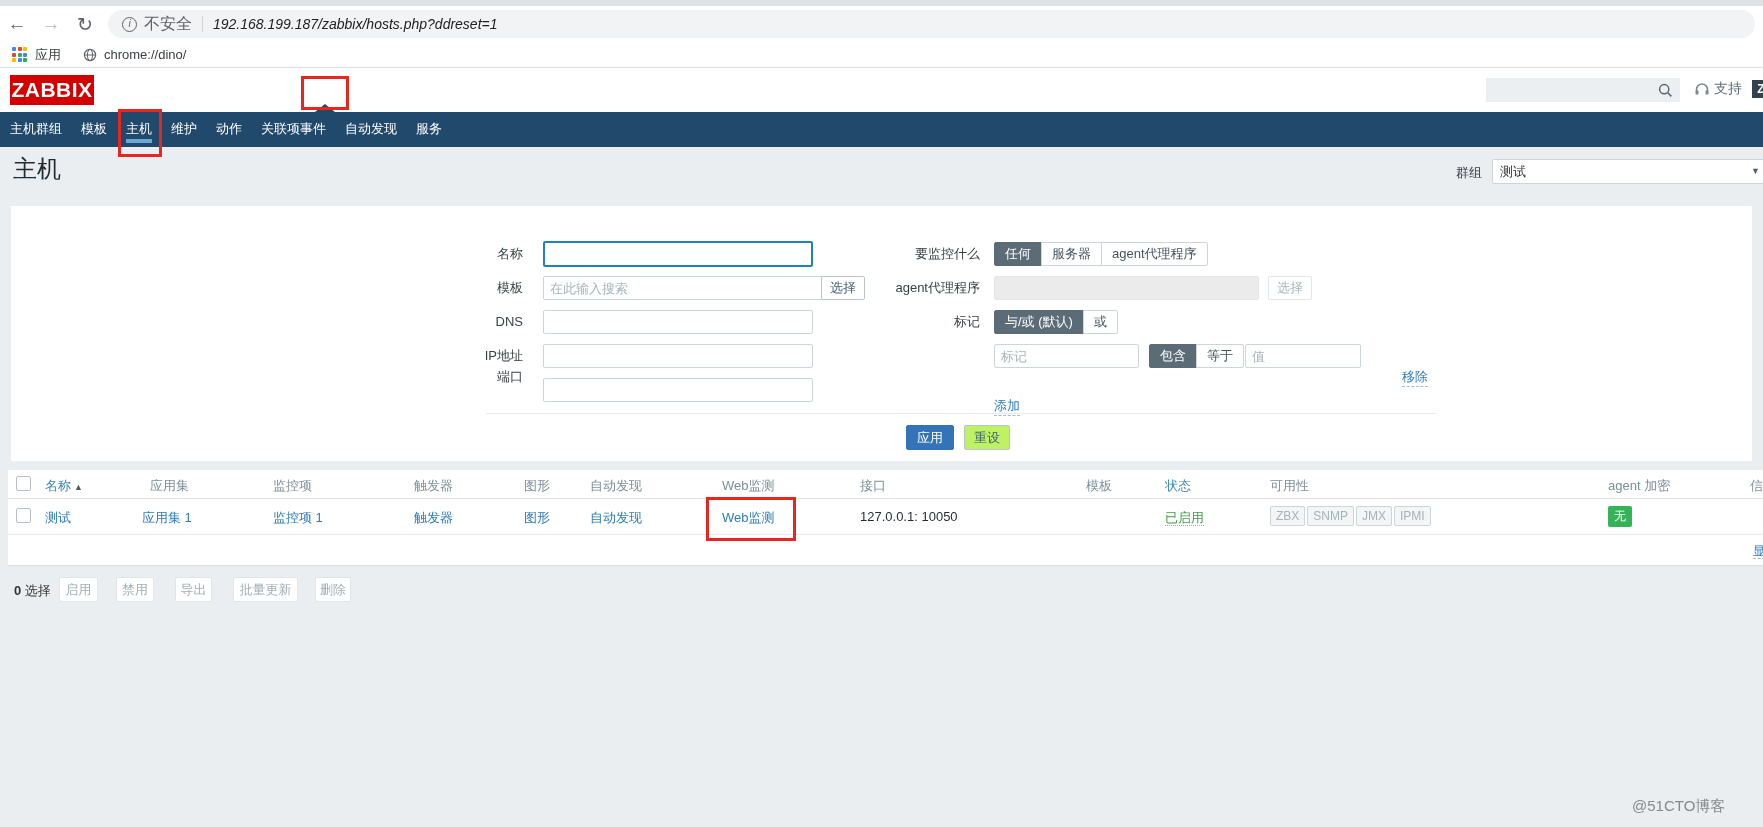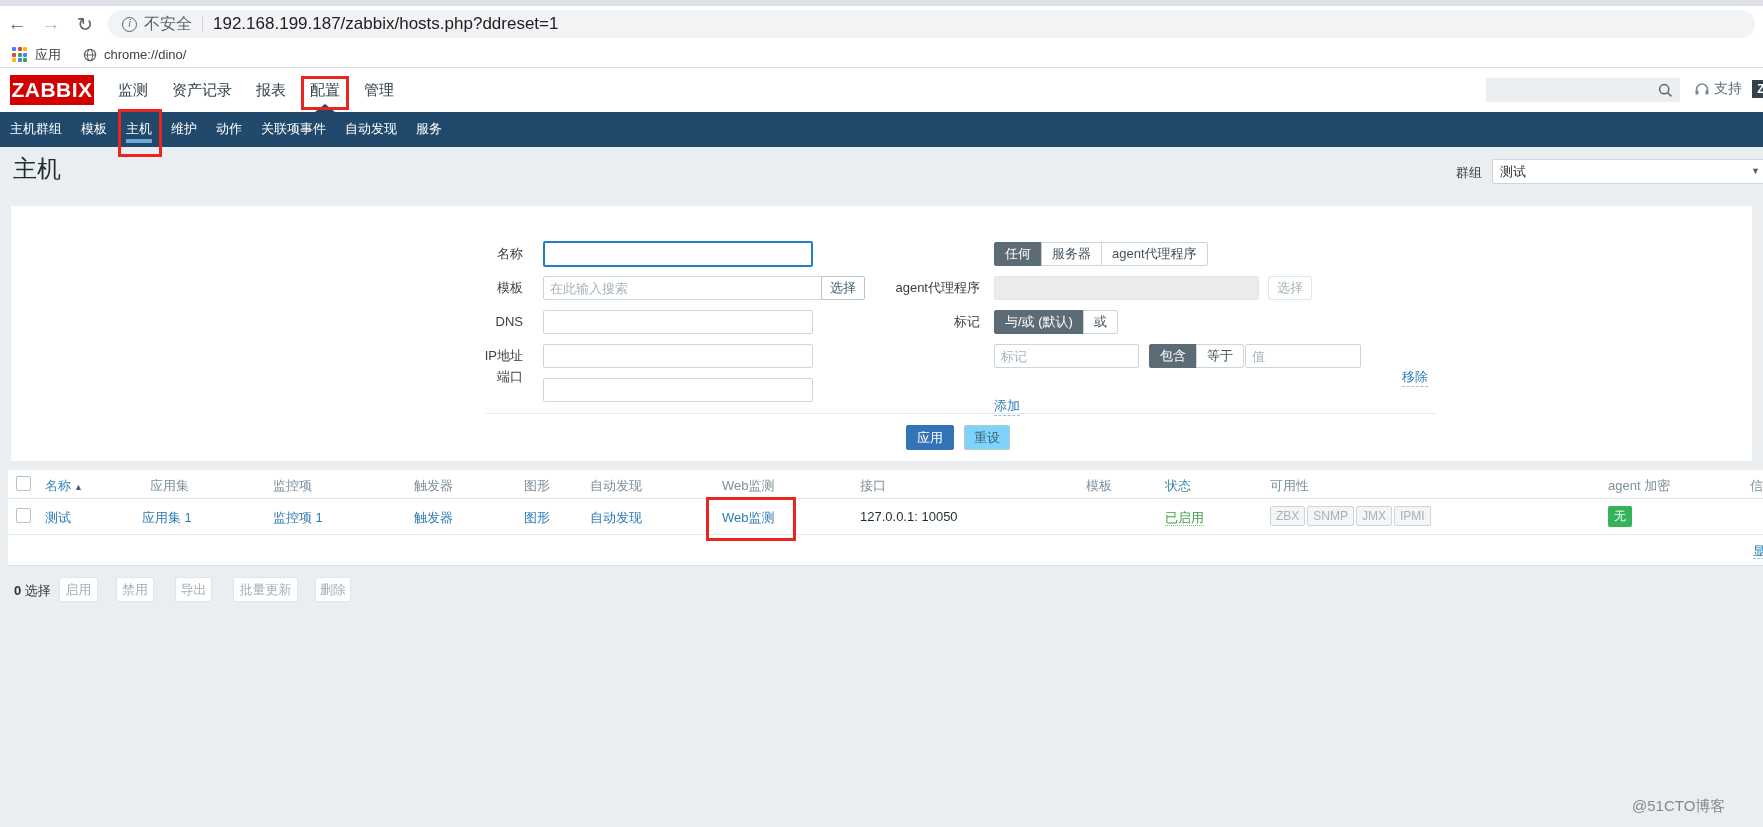--- a/index.html
+++ b/index.html
@@ -11,21 +11,21 @@
   }
   
   .tabstrip { position:absolute; left:0; top:0; width:1763px; height:6px; background:#dee1e6; }
   .toolbar { position:absolute; left:0; top:6px; width:1763px; height:36px; background:#fff; display:flex; align-items:center; }
   .nav-ic { width:34px; text-align:center; font-size:19px; color:#5f6368; cursor:pointer; user-select:none; }
   .nav-ic.fwd { color:#b4b8bd; }
   .omnibox { flex:1; height:28px; margin:0 8px 0 6px; background:#f1f3f4; border-radius:14px; display:flex; align-items:center; padding:0 14px; }
   .info-ic { width:15px; height:15px; border:1.5px solid #5f6368; border-radius:50%; color:#5f6368; font-size:10px; line-height:12px; text-align:center; font-style:italic; flex:0 0 auto; }
   .sec-label { color:#5f6368; font-size:16px; margin:0 10px 0 7px; }
   .omni-sep { width:1px; height:16px; background:#d0d3d7; margin-right:10px; }
-  .url-text { color:#202124; font-size:17px; white-space:nowrap; }
+  .url-text { color:#202124; font-size:14px; white-space:nowrap;font-style:italic; }
   .bookmarks { position:absolute; left:0; top:42px; width:1763px; height:26px; background:#fff; border-bottom:1px solid #dadce0; display:flex; align-items:center; padding-left:12px; }
   .apps-grid { display:grid; grid-template-columns:repeat(3,4px); grid-gap:1.5px; margin-right:8px; }
   .apps-grid i { width:4px; height:4px; border-radius:1px; display:block; }
   .bm-label { font-size:13px; color:#3c4043; margin-right:22px; cursor:pointer; }
   .globe { margin-right:7px; display:inline-flex; }
   
   .zhdr { position:absolute; left:0; top:68px; width:1763px; height:44px; background:#fff; }
   .zlogo { position:absolute; left:10px; top:7px; width:84px; height:30px; background:#d40000; color:#fff; font-weight:bold; font-size:21px; letter-spacing:.5px; text-align:center; line-height:30px; cursor:pointer; }
   .znav { position:absolute; left:118px; top:0; height:44px; display:flex; align-items:center; gap:24px; }
   .znav-item { font-size:15px; color:#32414a; cursor:pointer; white-space:nowrap; }
@@ -55,21 +55,21 @@
   .seg span { height:24px; line-height:22px; padding:0 10px; background:#fff; border:1px solid #ccd5d9; color:#43545e; font-size:13px; margin-left:-1px; cursor:pointer; white-space:nowrap; }
   .seg span:first-child { margin-left:0; border-radius:2px 0 0 2px; }
   .seg span:last-child { border-radius:0 2px 2px 0; }
   .seg span.active { background:#5b6c77; border-color:#5b6c77; color:#fff; }
   .btn-sel { position:absolute; width:44px; height:24px; background:#fff; border:1px solid #b8c6cc; border-radius:2px; color:#3e606f; font-size:13px; text-align:center; line-height:22px; cursor:pointer; }
   .btn-sel.disabled { border-color:#e1e6e9; color:#a6b4bb; cursor:default; }
   .lnk { color:#2e7cb5; cursor:pointer; white-space:nowrap; }
   .dashed { border-bottom:1px dashed #9cc0da;margin-top:21px; }
   .fdivider { position:absolute; left:475px; top:207px; width:950px; height:1px; background:#e8ebed; }
   .btn-primary { position:absolute; height:25px; background:#3473b7; border:1px solid #3473b7; border-radius:2px; color:#fff; font-size:13px; text-align:center; line-height:23px; cursor:pointer; }
-  .btn-alt { position:absolute; height:25px; background:#7dd3fc; border:1px solid #b8c6cc; border-radius:2px; color:#3e606f; font-size:13px; text-align:center; line-height:23px; cursor:pointer; }
+  .btn-alt { position:absolute; height:25px; background:#bef264; border:1px solid #b8c6cc; border-radius:2px; color:#3e606f; font-size:13px; text-align:center; line-height:23px; cursor:pointer; }
   
   .tbl { position:absolute; left:8px; top:470px; width:1755px; background:#fff; border-bottom:1px solid #d9dfe3; }
   .tbl-head { position:relative; height:29px; border-bottom:1px solid #dde3e7; }
   .tbl-row { position:relative; height:36px; border-bottom:1px solid #e8eced; }
   .tbl-foot { position:relative; height:30px; }
   .hc { position:absolute; top:7px; font-size:13px; color:#7c8f9a; white-space:nowrap;text-align:right; }
   .hc .lnk { color:#3a87ad; }
   .rc { position:absolute; top:10px; font-size:13px; white-space:nowrap; }
   .sort-arrow { font-size:9px; color:#4d5a61; margin-left:3px; }
   .cb { position:absolute; left:8px; width:15px; height:15px; border:1px solid #b7c2c8; border-radius:2px; background:#fff; cursor:pointer; }
@@ -121,27 +121,20 @@
           <circle cx="7" cy="7" r="5.6" fill="none" stroke="#5f6368" stroke-width="1.2"></circle>
           <ellipse cx="7" cy="7" rx="2.6" ry="5.6" fill="none" stroke="#5f6368" stroke-width="1"></ellipse>
           <line x1="1.4" y1="7" x2="12.6" y2="7" stroke="#5f6368" stroke-width="1"></line>
         </svg>
     </span>
     <span class="bm-label">chrome://dino/</span>
   </div>
 
   <div class="zhdr">
     <div class="zlogo">ZABBIX</div>
-    <div class="znav">
-      <span class="znav-item">监测</span>
-      <span class="znav-item">资产记录</span>
-      <span class="znav-item">报表</span>
-      <span class="znav-item">配置</span>
-      <span class="znav-item">管理</span>
-    </div>
     <div class="hdr-search">
       <svg width="15" height="15" viewBox="0 0 15 15">
           <circle cx="6.2" cy="6.2" r="4.6" fill="none" stroke="#56676f" stroke-width="1.5"></circle>
           <line x1="9.8" y1="9.8" x2="13.4" y2="13.4" stroke="#56676f" stroke-width="1.5"></line>
         </svg>
     </div>
     <div class="support">
       <svg width="16" height="15" viewBox="0 0 16 15">
           <path d="M2.5 9 V7.5 a5.5 5.5 0 0 1 11 0 V9" fill="none" stroke="#7a8a94" stroke-width="1.6"></path>
           <rect x="1.5" y="8.2" width="3" height="4.4" rx="1.2" fill="#7a8a94"></rect>
@@ -180,20 +173,21 @@
     <div class="flabel" style="top:70px">模板</div>
     <input class="inp" style="left: 532px; top: 70px; width: 290px;" placeholder="在此输入搜索">
     <div class="btn-sel" style="left:810px; top:70px">选择</div>
     <div class="flabel" style="top:104px">DNS</div>
     <input class="inp" style="left: 532px; top: 104px; width: 270px;">
     <div class="flabel" style="top:138px">IP地址</div>
     <input class="inp" style="left: 532px; top: 138px; width: 270px;">
     <div class="flabel" style="top:159px">端口</div>
     <input class="inp" style="left: 532px; top: 172px; width: 270px;">
 
+    <div class="frlabel" style="top:36px">要监控什么</div>
     <div class="seg" style="left:983px; top:36px">
       <span class="active">任何</span>
       <span>服务器</span>
       <span>agent代理程序</span>
     </div>
     <div class="frlabel" style="top:70px">agent代理程序</div>
     <input class="inp disabled" style="left: 983px; top: 70px; width: 265px;" disabled="">
     <div class="btn-sel disabled" style="left:1257px; top:70px">选择</div>
     <div class="frlabel" style="top:104px">标记</div>
     <div class="seg" style="left:983px; top:104px">

